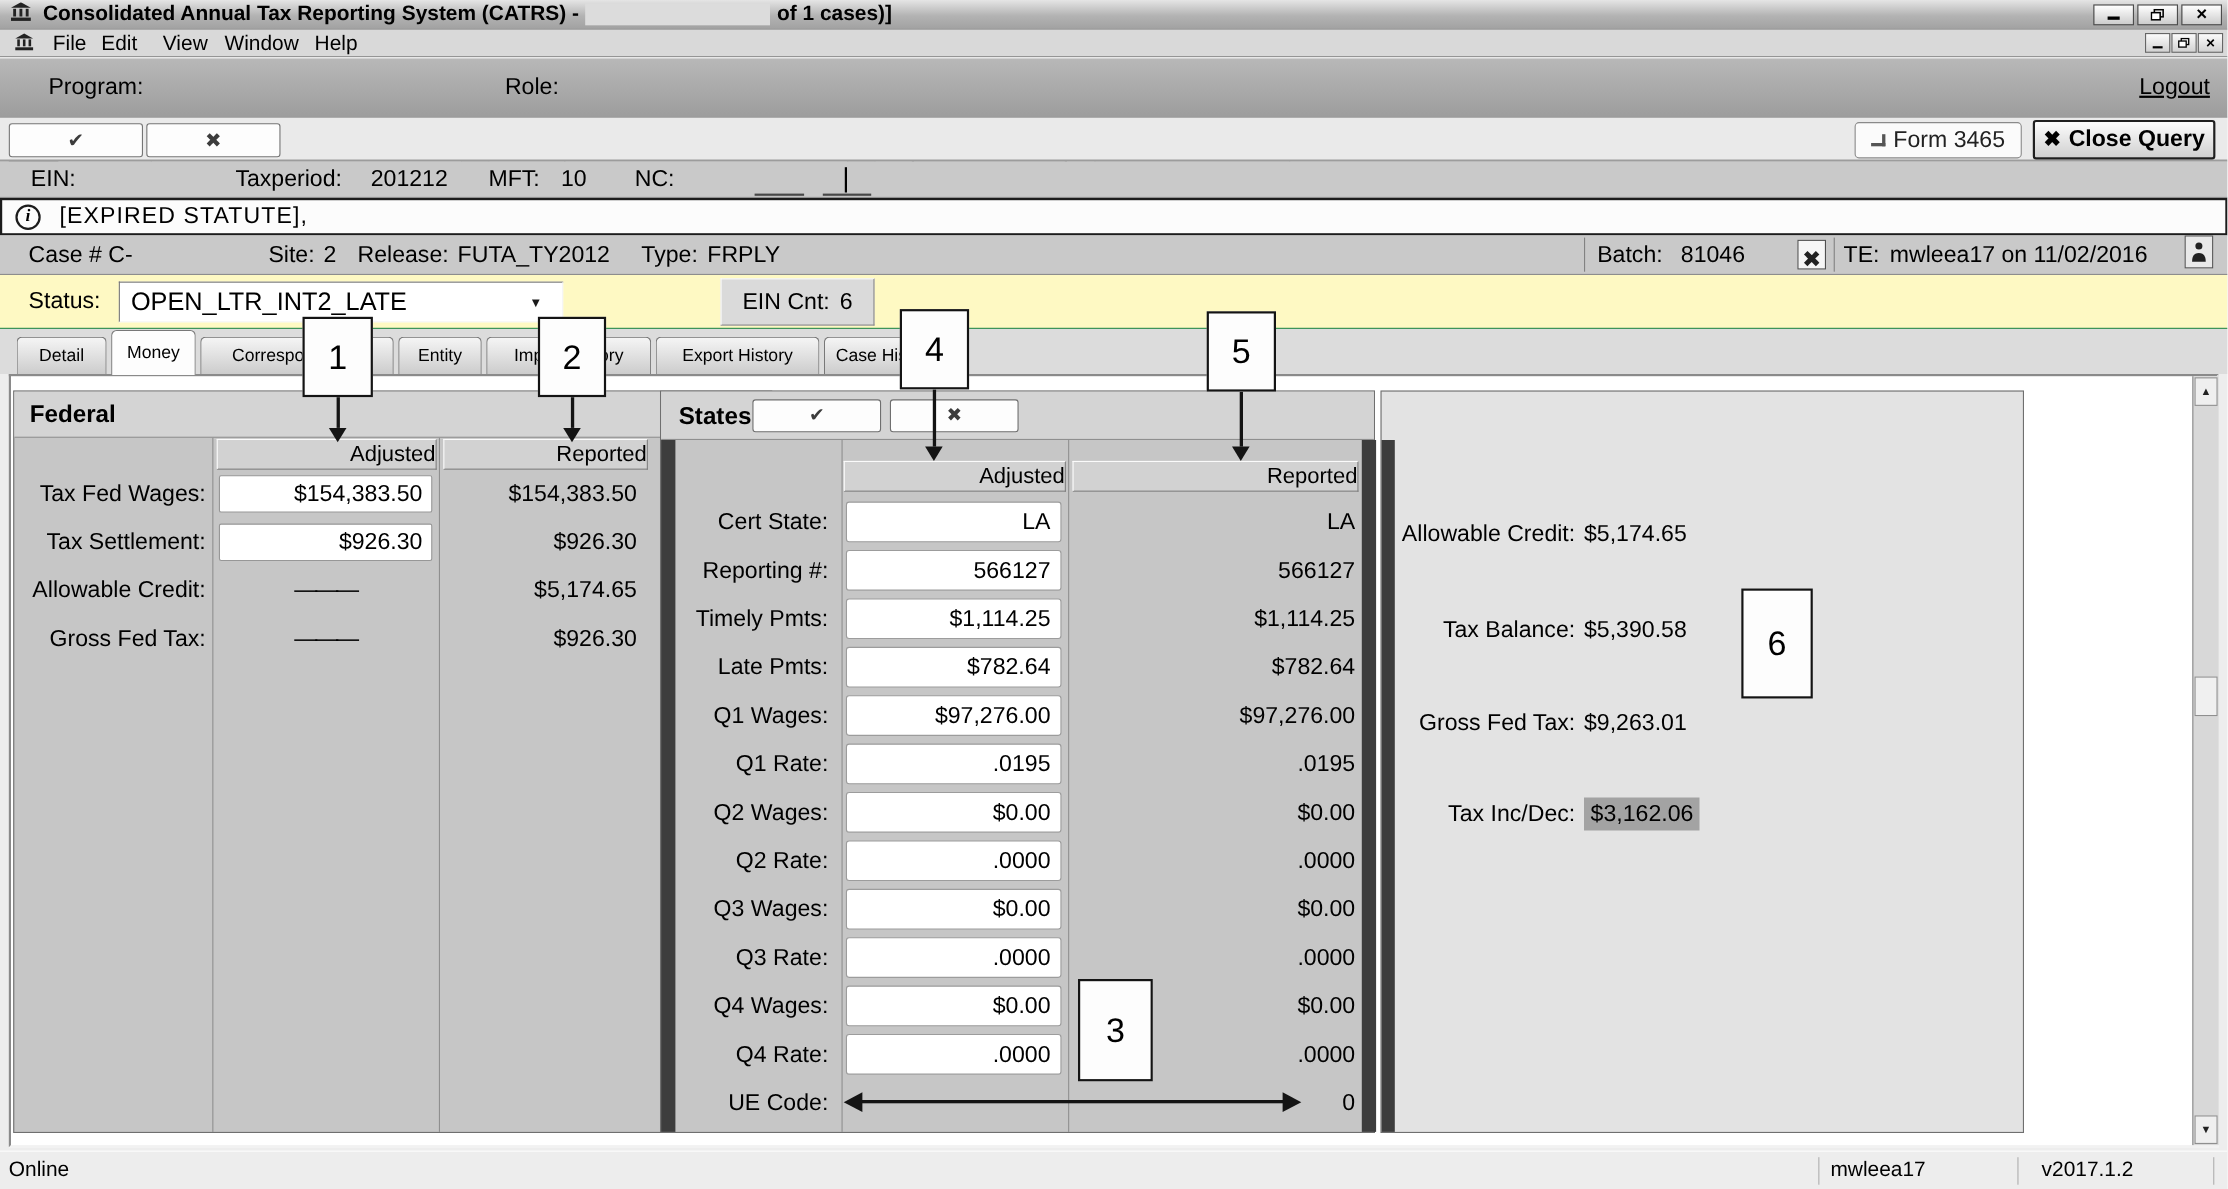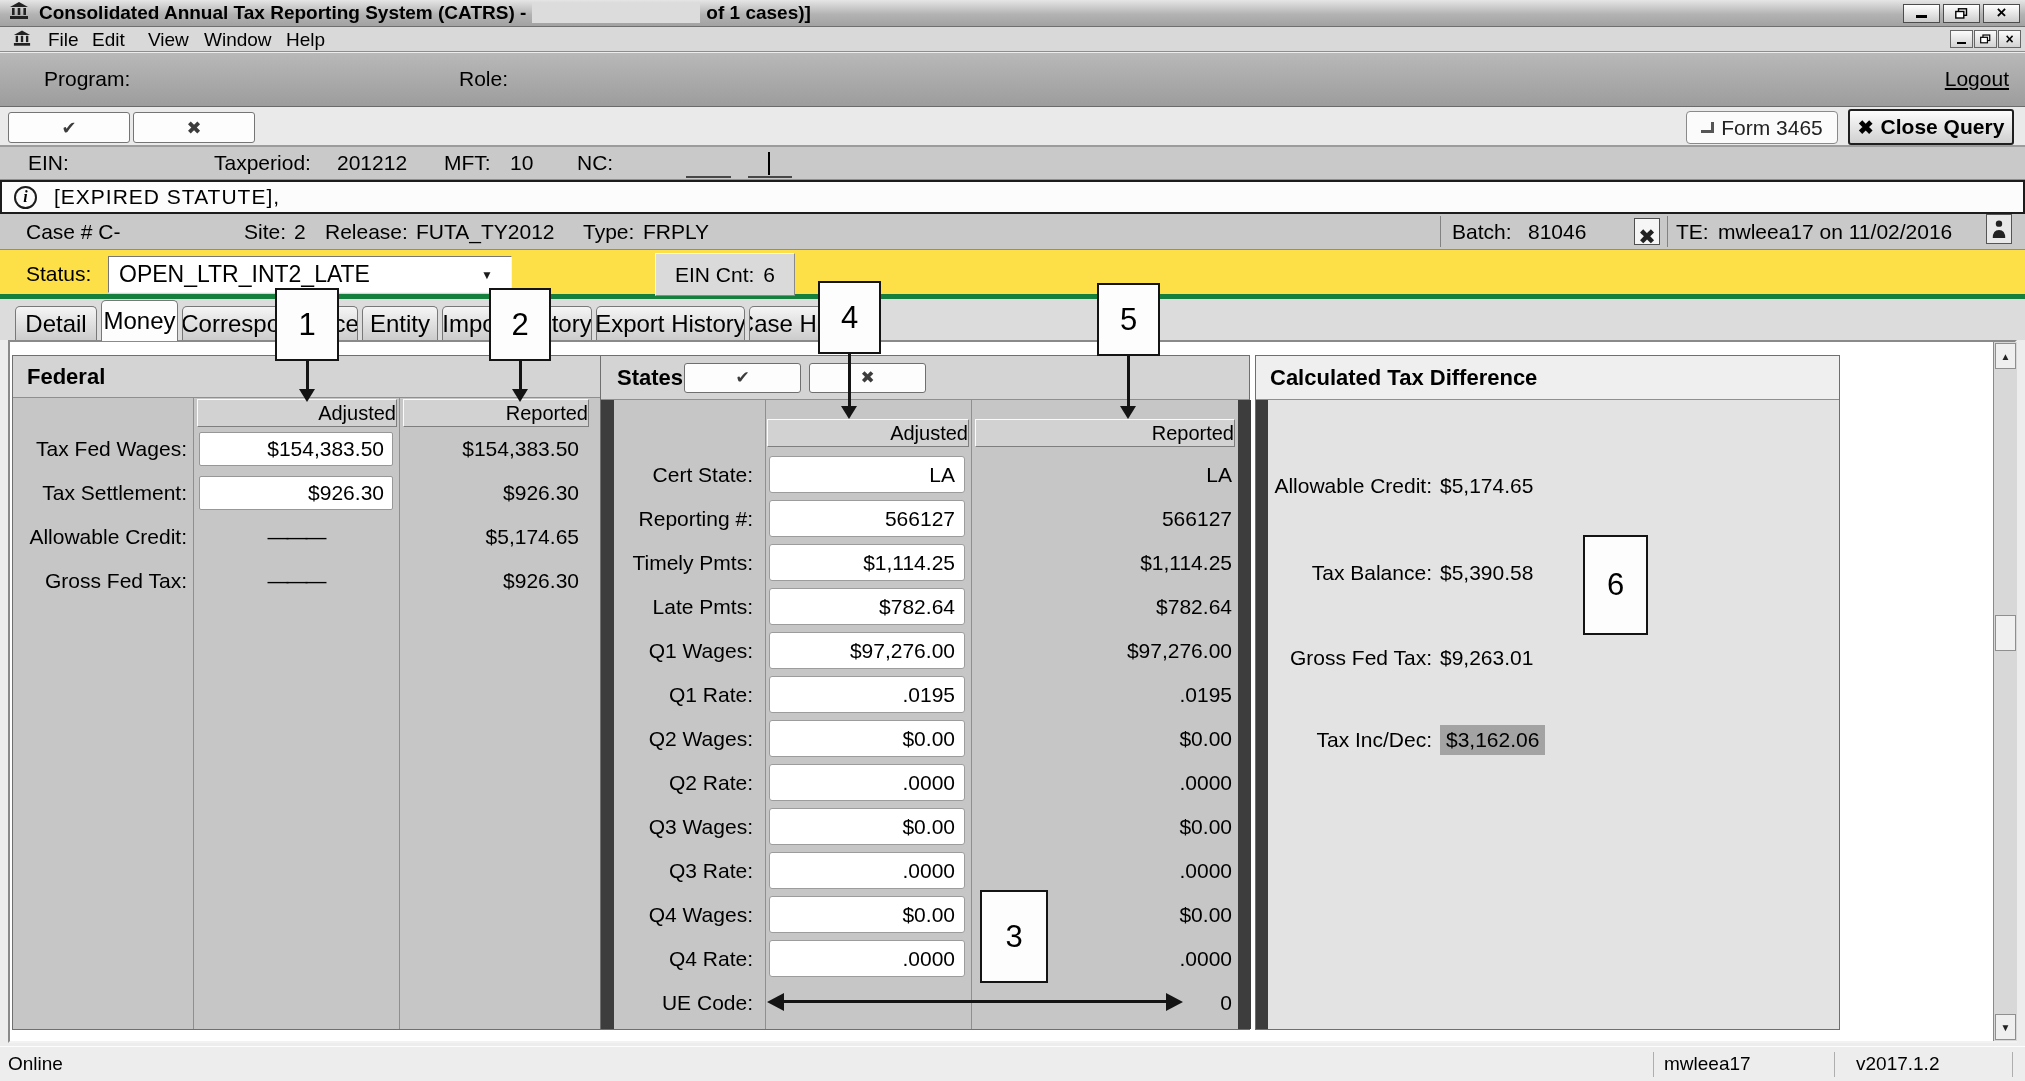--- a/index.html
+++ b/index.html
@@ -40,28 +40,28 @@
 .redline{position:absolute;top:29px;height:2px;background:#474747}
 #msgrow{top:180px;height:34px;background:#fcfcfc;border:2px solid #1c1c1c;display:flex;align-items:center}
 .infoicon{width:23px;height:23px;border:2px solid #1c1c1c;border-radius:50%;margin-left:12px;display:flex;align-items:center;justify-content:center;font-family:"Liberation Serif",serif;font-style:italic;font-weight:bold;font-size:16px}
 #msgrow .msg{margin-left:17px;font-size:21px;letter-spacing:1px}
 #caserow{top:214px;height:36px;background:#c9c9c9;border-bottom:1px solid #8d8d8d}
 #caserow span{position:absolute;top:0;line-height:35px;font-size:21px;white-space:nowrap}
 .vdiv{position:absolute;top:2px;height:31px;width:1px;background:#828282}
 .smxbtn{position:absolute;left:1634px;top:4px;width:26px;height:27px;background:#f6f6f6;border:1px solid #4f4f4f;display:flex;align-items:center;justify-content:center;font-size:15px;color:#222}
 .personbox{position:absolute;left:1986px;top:3px;width:26px;height:30px;border:1px solid #555;background:#e9e9e9;display:flex;align-items:center;justify-content:center}
 
-#statusrow{top:250px;height:49px;background:#fde047;border-bottom:5px solid #15803d}
+#statusrow{top:250px;height:49px;background:#fef9c3;border-bottom:1px solid #15803d}
 #statuscombo{position:absolute;left:108px;top:6px;width:404px;height:37px;background:#fff;border:1px solid;border-color:#767676 #f5f5f5 #f5f5f5 #767676}
 #statuscombo .sval{position:absolute;left:10px;line-height:35px;font-size:23px;font-weight:normal;white-space:nowrap}
 #statuscombo .arr{position:absolute;right:18px;top:11px;font-size:12px;color:#1a1a1a}
 #eincnt{position:absolute;left:655px;top:3px;width:140px;height:43px;background:#dadada;border:1px solid;border-color:#fbfbfb #8a8a8a #8a8a8a #fbfbfb;display:flex;align-items:center;justify-content:center;gap:9px;font-size:21px}
 
 #tabrow{top:299px;height:41px;background:#dcdcdc;z-index:5}
-.tab{position:absolute;top:7px;height:34px;background:linear-gradient(#f5f5f5,#cccccc);border:1px solid #787878;border-bottom:none;border-radius:5px 5px 0 0;display:flex;align-items:center;justify-content:center;font-size:24px;white-space:nowrap;overflow:hidden}
+.tab{position:absolute;top:7px;height:34px;background:linear-gradient(#f5f5f5,#cccccc);border:1px solid #787878;border-bottom:none;border-radius:5px 5px 0 0;display:flex;align-items:center;justify-content:center;font-size:16px;white-space:nowrap;overflow:hidden}
 .tab.active{top:1px;height:41px;background:#fdfdfd;z-index:8;font-weight:normal}
 .tab:nth-child(1){left:15px;width:82px}
 .tab:nth-child(2){left:101px;width:77px}
 .tab:nth-child(3){left:182px;width:176px}
 .tab:nth-child(4){left:362px;width:76px}
 .tab:nth-child(5){left:442px;width:150px}
 .tab:nth-child(6){left:596px;width:149px}
 .tab:nth-child(7){left:749px;width:113px}
 
 #content{position:absolute;left:8px;top:340px;width:2009px;height:703px;background:#fff;border:2px solid;border-color:#8a8a8a #f2f2f2 #f2f2f2 #8a8a8a}
@@ -395,21 +395,20 @@
         <div class="rep">.0000</div>
       </div>
       <div class="strow" style="top: 625px;">
         <div class="rl">UE Code:</div>
         <div class="rep">0</div>
       </div>
     </div>
 </div>
 
 <div class="panel" id="calc">
-  <div class="ptitle">Calculated Tax Difference</div>
   <div class="darkstrip" style="left:0;top:44px;width:12px"></div>
   <div>
       <div class="crow" style="top: 115px; left: 14px; right: 10px;">
         <div class="cl">Allowable Credit:</div>
         <div class="cv">$5,174.65</div>
       </div>
       <div class="crow" style="top: 202px; left: 14px; right: 10px;">
         <div class="cl">Tax Balance:</div>
         <div class="cv">$5,390.58</div>
       </div>

